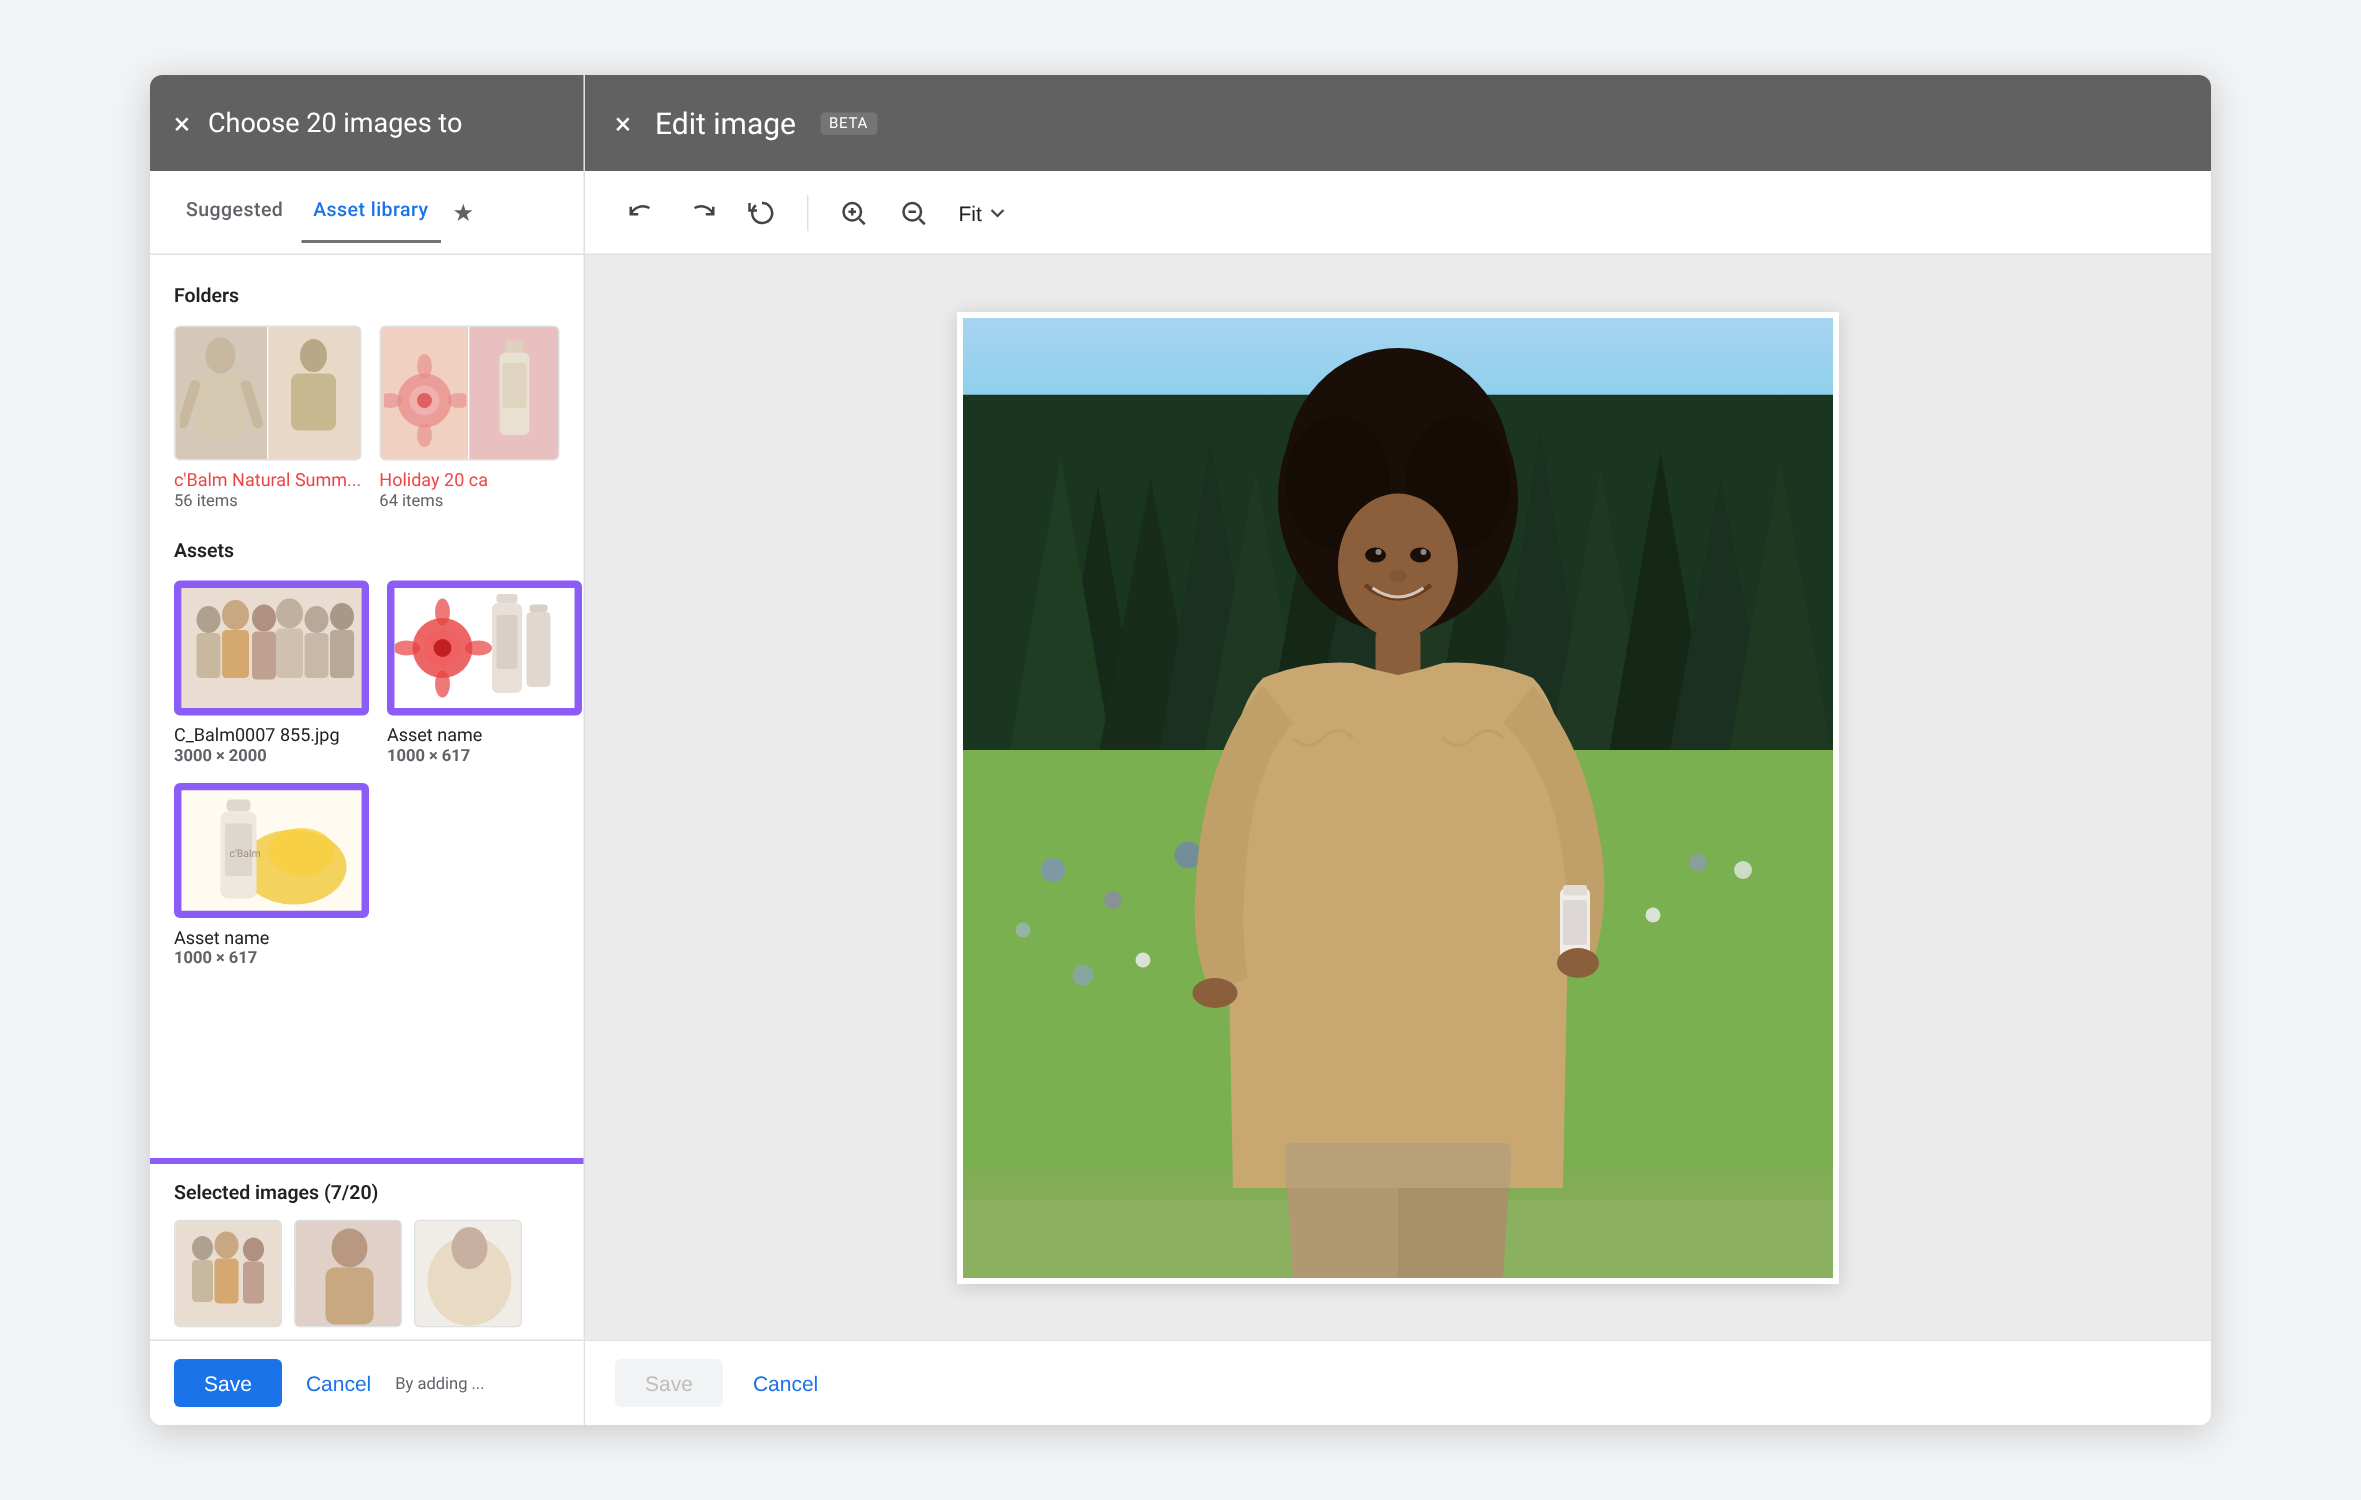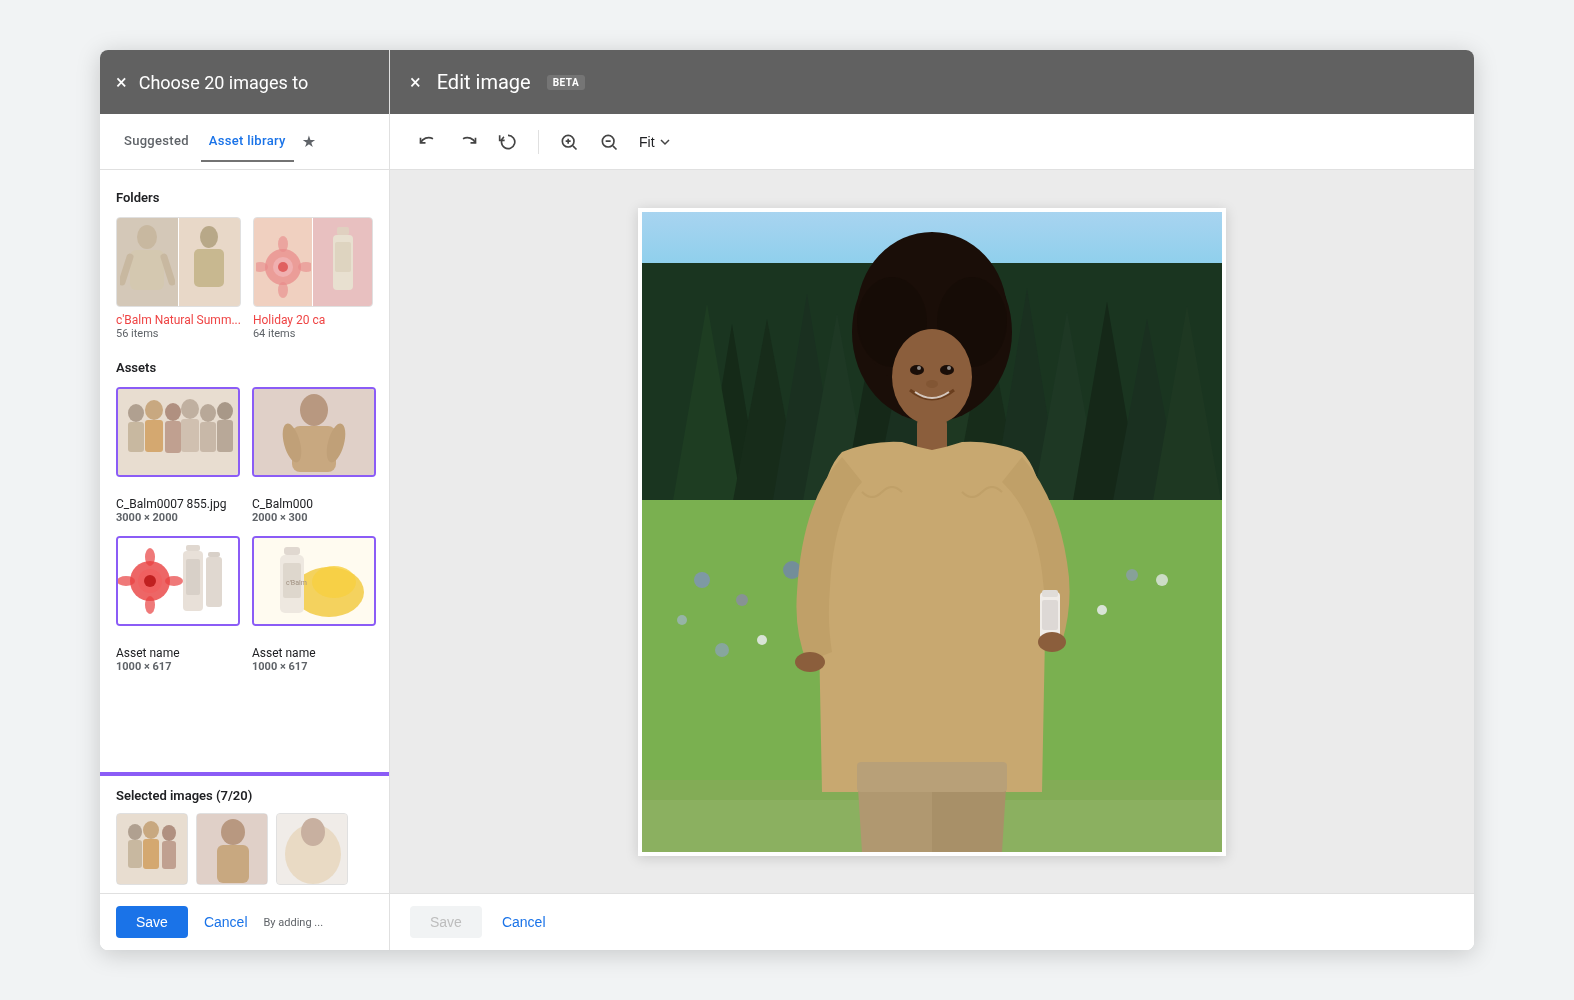--- a/index.html
+++ b/index.html
@@ -154,30 +154,30 @@
     .asset-item {
       cursor: pointer;
     }
 
     .asset-thumb {
       width: 100%;
       height: 90px;
       border-radius: 4px;
       overflow: hidden;
       background: #f5f5f5;
-      border: 2px solid #8b5cf6;
+      border: 5px solid #8b5cf6;
       display: flex;
       align-items: center;
       justify-content: center;
     }
 
     .asset-name {
       font-size: 12px;
       color: #202124;
-      margin-top: 20px;
+      margin-top: 6px;
       white-space: nowrap;
       overflow: hidden;
       text-overflow: ellipsis;
     }
 
     .asset-dims {
       font-size: 11px;
       color: #5f6368;
       font-weight: bold;
     }
@@ -277,21 +277,21 @@
 
     .right-header .title {
       font-size: 20px;
       font-weight: 400;
     }
 
     .beta-badge {
       background: #757575;
       color: #fff;
       font-size: 10px;
-      font-weight: 700;
+      font-weight: 400;
       padding: 2px 6px;
       border-radius: 3px;
       letter-spacing: 0.5px;
     }
 
     .edit-toolbar {
       display: flex;
       align-items: center;
       padding: 8px 20px;
       border-bottom: 1px solid #e0e0e0;
@@ -497,33 +497,20 @@
               <ellipse cx="90" cy="25" rx="8" ry="9" fill="#b8a898"></ellipse>
               <rect x="82" y="34" width="16" height="30" rx="3" fill="#c8b8a8"></rect>
               <ellipse cx="107" cy="23" rx="8" ry="9" fill="#a89888"></ellipse>
               <rect x="99" y="32" width="16" height="32" rx="3" fill="#b8a898"></rect>
             </svg>
           </div>
           <div class="asset-name">C_Balm0007 855.jpg</div>
           <div class="asset-dims">3000 × 2000</div>
         </div>
 
-        <div class="asset-item">
-          <div class="asset-thumb">
-            <svg width="120" height="88" viewBox="0 0 120 88">
-              <rect width="120" height="88" fill="#e0d0c8"></rect>
-              <ellipse cx="60" cy="22" rx="14" ry="16" fill="#b89880"></ellipse>
-              <rect x="38" y="38" width="44" height="46" rx="8" fill="#c8a880"></rect>
-              <ellipse cx="38" cy="55" rx="8" ry="20" fill="#c0a078" transform="rotate(-15 38 55)"></ellipse>
-              <ellipse cx="82" cy="55" rx="8" ry="20" fill="#c0a078" transform="rotate(15 82 55)"></ellipse>
-            </svg>
-          </div>
-          <div class="asset-name">C_Balm000</div>
-          <div class="asset-dims">2000 × 300</div>
-        </div>
 
         <div class="asset-item">
           <div class="asset-thumb">
             <svg width="120" height="88" viewBox="0 0 120 88">
               <rect width="120" height="88" fill="#fff"></rect>
 
               <circle cx="32" cy="44" r="20" fill="#e84040" opacity="0.8"></circle>
               <circle cx="32" cy="44" r="12" fill="#f06060"></circle>
               <circle cx="32" cy="44" r="6" fill="#c02020"></circle>
               <ellipse cx="32" cy="20" rx="5" ry="9" fill="#e84040" opacity="0.7"></ellipse>

